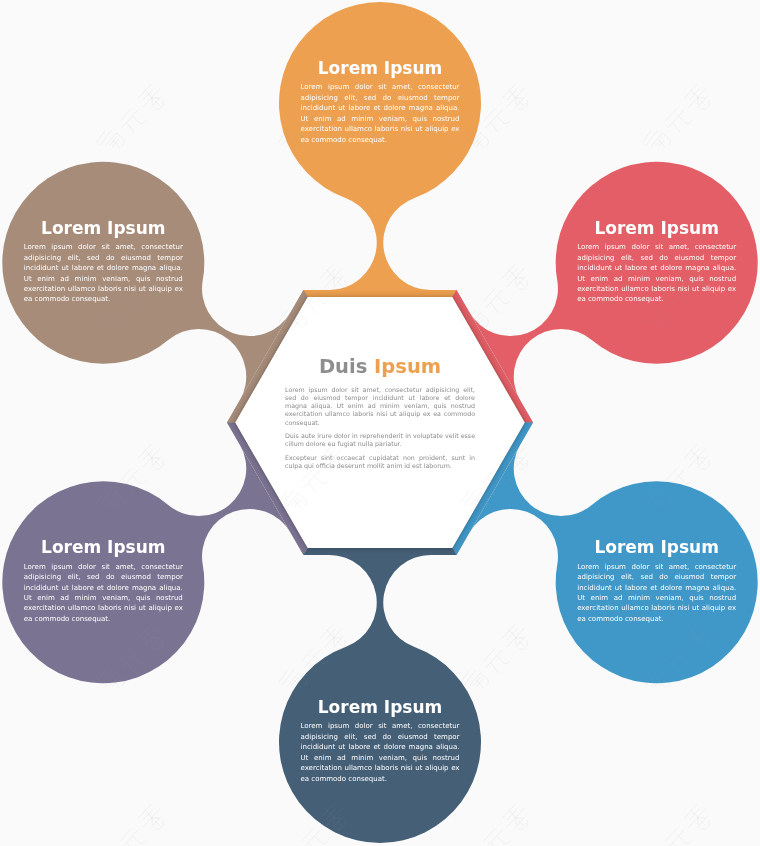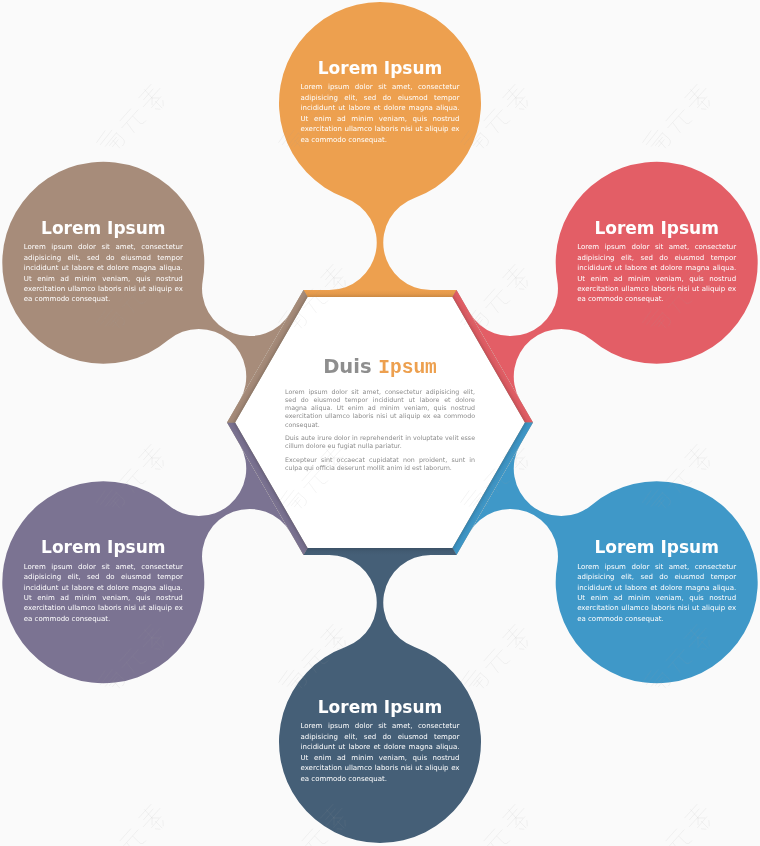--- a/index.html
+++ b/index.html
@@ -7,21 +7,21 @@
        font-family:"DejaVu Sans", sans-serif;-webkit-font-smoothing:antialiased;}
   #stage{position:relative;width:607px;height:846px;padding-left:25px;}
   svg.diagram{position:absolute;left:0;top:0;width:760px;height:846px;display:block;}
 
   .node-text{position:absolute;width:159px;}
   .node-title{font-weight:bold;font-size:17px;line-height:17px;color:#ffffff;white-space:nowrap;text-align:center;}
   .node-body{font-size:7px;line-height:10.46px;text-align:justify;margin-top:5.6px;color:#ffffff;}
 
   .center-text{position:absolute;left:285px;top:356.5px;width:190px;}
   .center-title{font-weight:bold;font-size:19.5px;line-height:19.5px;color:#8e8e8e;white-space:nowrap;text-align:center;}
-  .center-title .accent{color:#eda04f;font-family:Liberation Mono, monospace;}
+  .center-title .accent{color:#eda04f;}
   .center-body{font-size:6.3px;line-height:8.3px;text-align:justify;color:#8b8b8b;margin-top:9.5px;}
   .center-body p{margin:0 0 5px 0;}
   .center-body p:last-child{margin-bottom:0;}
 
   .n-top{left:300.5px;top:59.8px;}
   .n-rt{left:577.2px;top:219.55px;}
   .n-rb{left:577.2px;top:539.05px;}
   .n-bot{left:300.5px;top:698.8px;}
   .n-lb{left:23.8px;top:539.05px;}
   .n-lt{left:23.8px;top:219.55px;}

